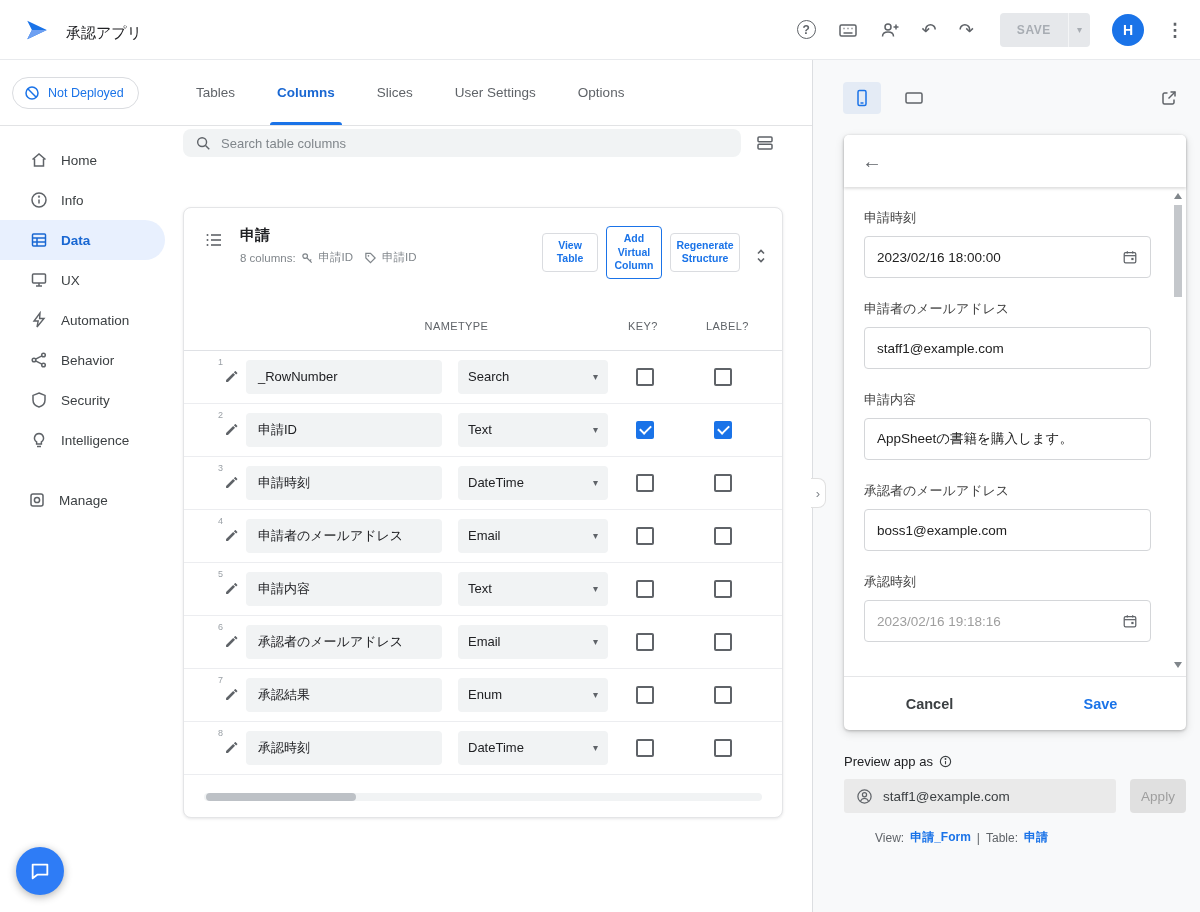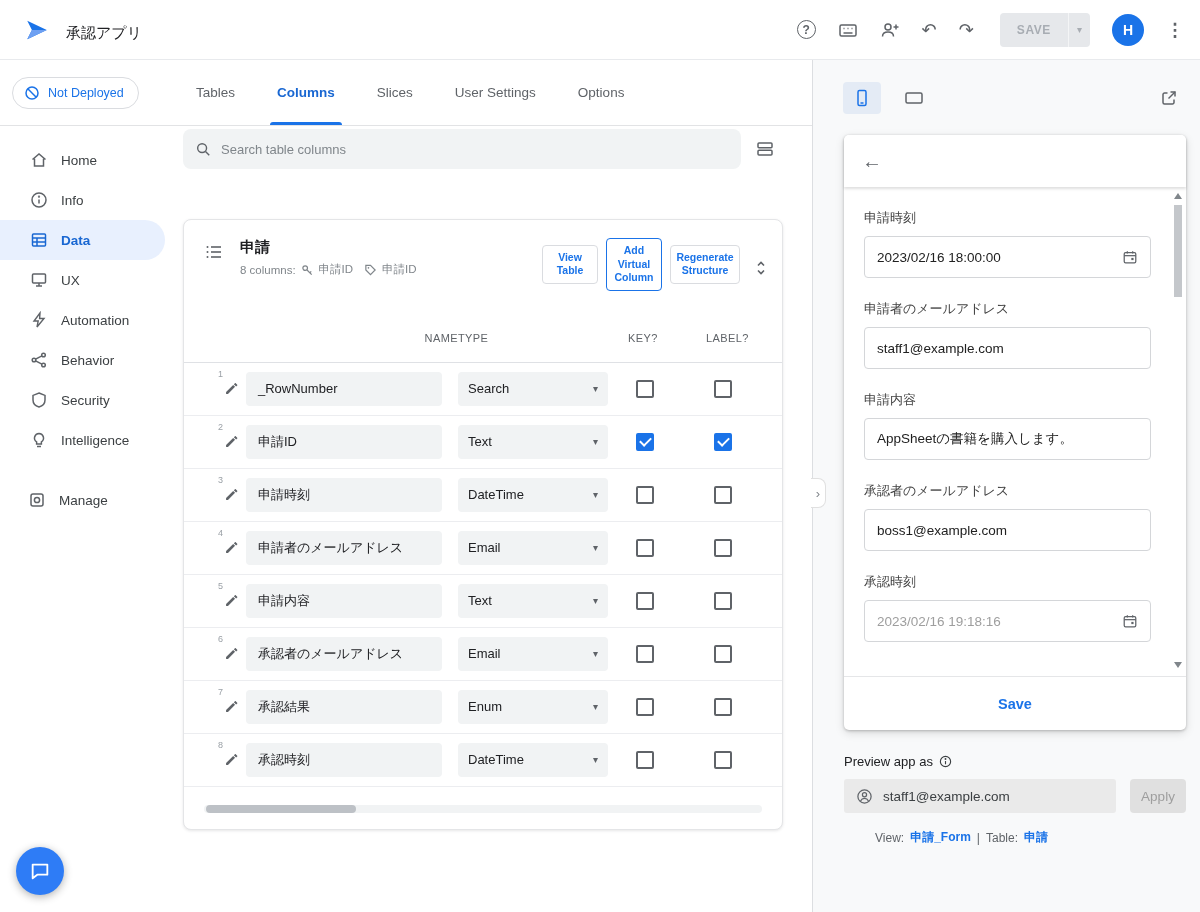--- a/index.html
+++ b/index.html
@@ -53,21 +53,21 @@
   .side-item { height:40px; display:flex; align-items:center; gap:13px; padding-left:30px;
     font-size:13.5px; color:#3c4043; border-radius:0 20px 20px 0; cursor:pointer; }
   .side-item .s-icon { width:18px; height:18px; color:#5f6368; flex-shrink:0; }
   .side-item.active { background:#e8f0fe; color:#1967d2; font-weight:bold; }
   .side-item.active .s-icon { color:#1967d2; }
   .side-item.gap-above { margin-top:20px;padding-left:28px; }
 
   
   .content { flex:1; padding:3px 0 0 18px; }
   .search-row { display:flex; align-items:center; }
-  .searchbar { width:558px; height:40px; background:#f1f3f4; border-radius:8px; display:flex;
+  .searchbar { width:558px; height:28px; background:#f1f3f4; border-radius:8px; display:flex;
     align-items:center; gap:10px; padding:0 12px; cursor:text; }
   .searchbar .placeholder { color:#80868b; font-size:13px; }
   .density-btn { margin-left:15px; color:#5f6368; cursor:pointer; }
 
   .table-card { width:600px; margin-top:50px; border:1px solid #e4e5e7; border-radius:8px;
     background:#fff; box-shadow:0 1px 3px rgba(60,64,67,.13); padding-bottom:16px; }
   .card-header { display:flex; align-items:flex-start; padding:18px 14px 14px 20px; }
   .list-icon { color:#5f6368; margin-right:16px; margin-top:4px; cursor:pointer; }
   .card-title { font-size:15px; font-weight:bold; color:#202124; margin-bottom:5px; }
   .card-sub { font-size:11.5px; color:#80868b; display:flex; align-items:center; gap:5px; }
@@ -710,20 +710,21 @@
                 </div>
               </div>
             </div>
           <div class="v-scroll">
             <span class="v-arrow up"></span>
             <span class="v-thumb"></span>
             <span class="v-arrow down"></span>
           </div>
         </div>
         <div class="phone-footer">
+          <button class="pf-btn pf-cancel">Cancel</button>
           <button class="pf-btn pf-save">Save</button>
         </div>
       </div>
 
       <div class="preview-as">
         <div class="pa-label">
           <span>Preview app as</span>
           <span class="mini-info">
             <svg width="13" height="13" viewBox="0 0 14 14" fill="none" stroke="#3c4043" stroke-width="1.2">
                 <circle cx="7" cy="7" r="5.5"></circle>

